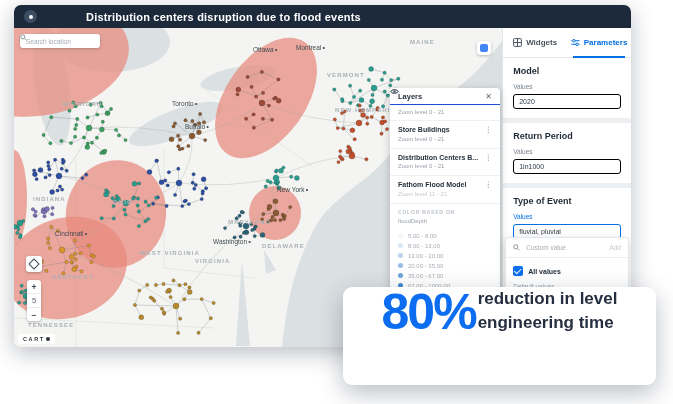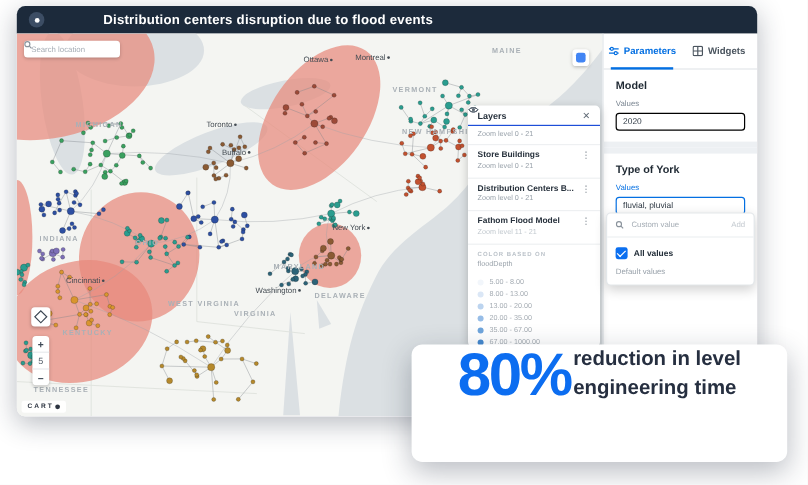--- a/index.html
+++ b/index.html
@@ -978,50 +978,55 @@
             <div class="lg-row">
               <span class="lg-dot" style="background: rgb(69, 137, 207);"></span>
               <span class="lg-label">67.00 - 1000.00</span>
             </div>
           </div>
       </div>
     </div>
 
     <div class="sidebar">
       <div class="tabs">
+        <div class="tab">
+          <svg class="icn" width="9" height="9" viewBox="0 0 10 10">
+            <rect x="0.7" y="0.7" width="8.6" height="8.6" rx="1" fill="none" stroke="#4a545e" stroke-width="1.1"></rect>
+            <line x1="5" y1="0.7" x2="5" y2="9.3" stroke="#4a545e" stroke-width="1.1"></line>
+            <line x1="0.7" y1="5" x2="9.3" y2="5" stroke="#4a545e" stroke-width="1.1"></line>
+          </svg>
+          <span>Widgets</span>
+        </div>
         <div class="tab active">
           <svg class="icn" width="9" height="9" viewBox="0 0 10 10">
             <line x1="0.5" y1="3" x2="9.5" y2="3" stroke="#036fe2" stroke-width="1.1"></line>
             <line x1="0.5" y1="7" x2="9.5" y2="7" stroke="#036fe2" stroke-width="1.1"></line>
             <circle cx="3.2" cy="3" r="1.4" fill="#fff" stroke="#036fe2" stroke-width="1.1"></circle>
             <circle cx="6.8" cy="7" r="1.4" fill="#fff" stroke="#036fe2" stroke-width="1.1"></circle>
           </svg>
           <span>Parameters</span>
         </div>
-        <div class="tab">
-          <svg class="icn" width="9" height="9" viewBox="0 0 10 10">
-            <rect x="0.7" y="0.7" width="8.6" height="8.6" rx="1" fill="none" stroke="#4a545e" stroke-width="1.1"></rect>
-            <line x1="5" y1="0.7" x2="5" y2="9.3" stroke="#4a545e" stroke-width="1.1"></line>
-            <line x1="0.7" y1="5" x2="9.3" y2="5" stroke="#4a545e" stroke-width="1.1"></line>
-          </svg>
-          <span>Widgets</span>
-        </div>
       </div>
 
       <div class="section">
         <div class="sec-h">Model</div>
         <div class="sec-l">Values</div>
         <input class="sec-input" readonly="" value="2020" style="">
       </div>
       <div class="gap"></div>
 
+      <div class="section">
+        <div class="sec-h">Return Period</div>
+        <div class="sec-l">Values</div>
+        <input class="sec-input" readonly="" value="1in1000" style="">
+      </div>
       <div class="gap"></div>
 
       <div class="section rel">
-        <div class="sec-h">Type of York</div>
+        <div class="sec-h">Type of Event</div>
         <div class="sec-l blue">Values</div>
         <input class="sec-input focused" readonly="" value="fluvial, pluvial" style="">
 
         <div class="dropdown">
           <div class="dd-search">
             <svg class="icn" width="7" height="7" viewBox="0 0 10 10">
               <circle cx="4" cy="4" r="3" fill="none" stroke="#8a939c" stroke-width="1.4"></circle>
               <line x1="6.4" y1="6.4" x2="9" y2="9" stroke="#8a939c" stroke-width="1.4"></line>
             </svg>
             <input readonly="" placeholder="Custom value" style="">

